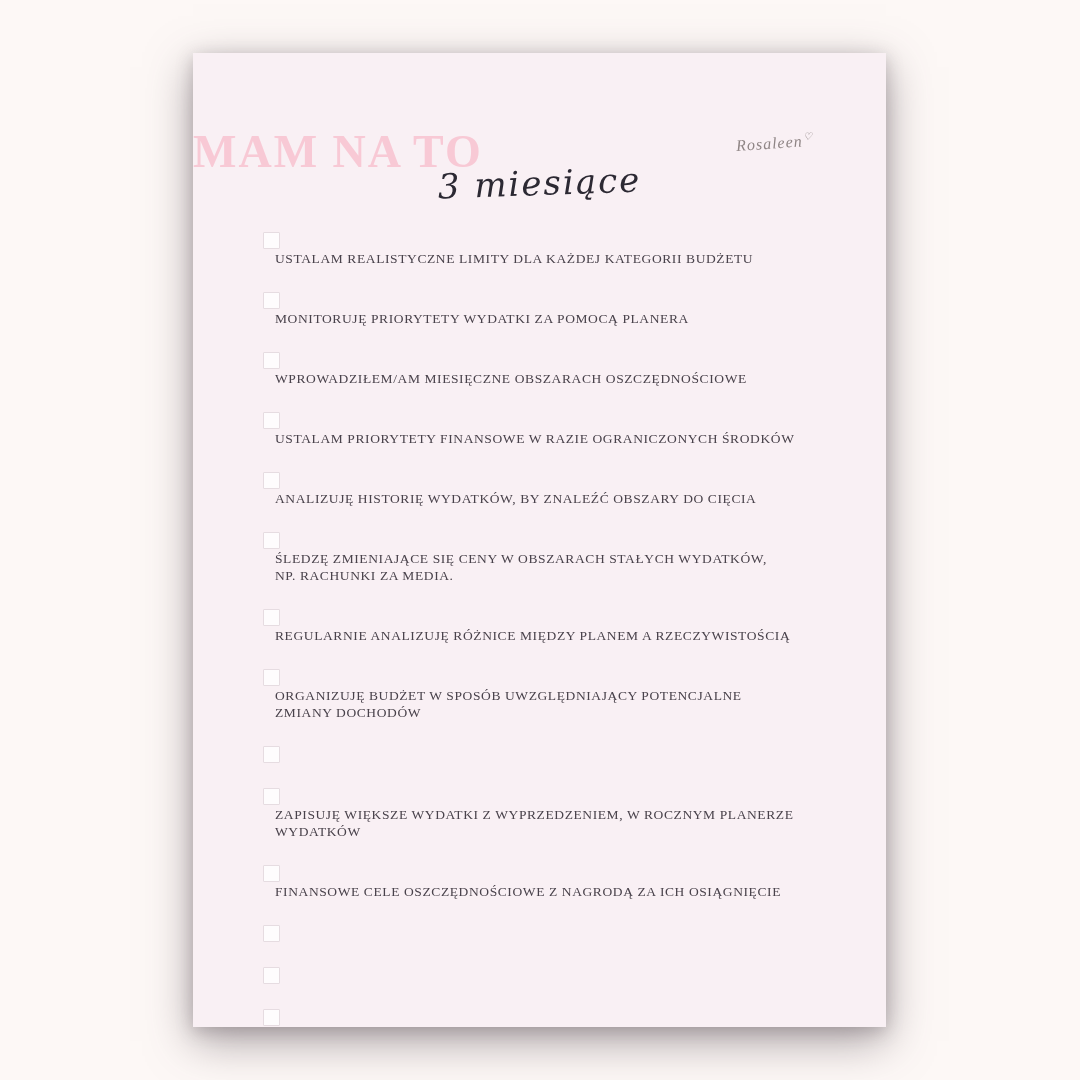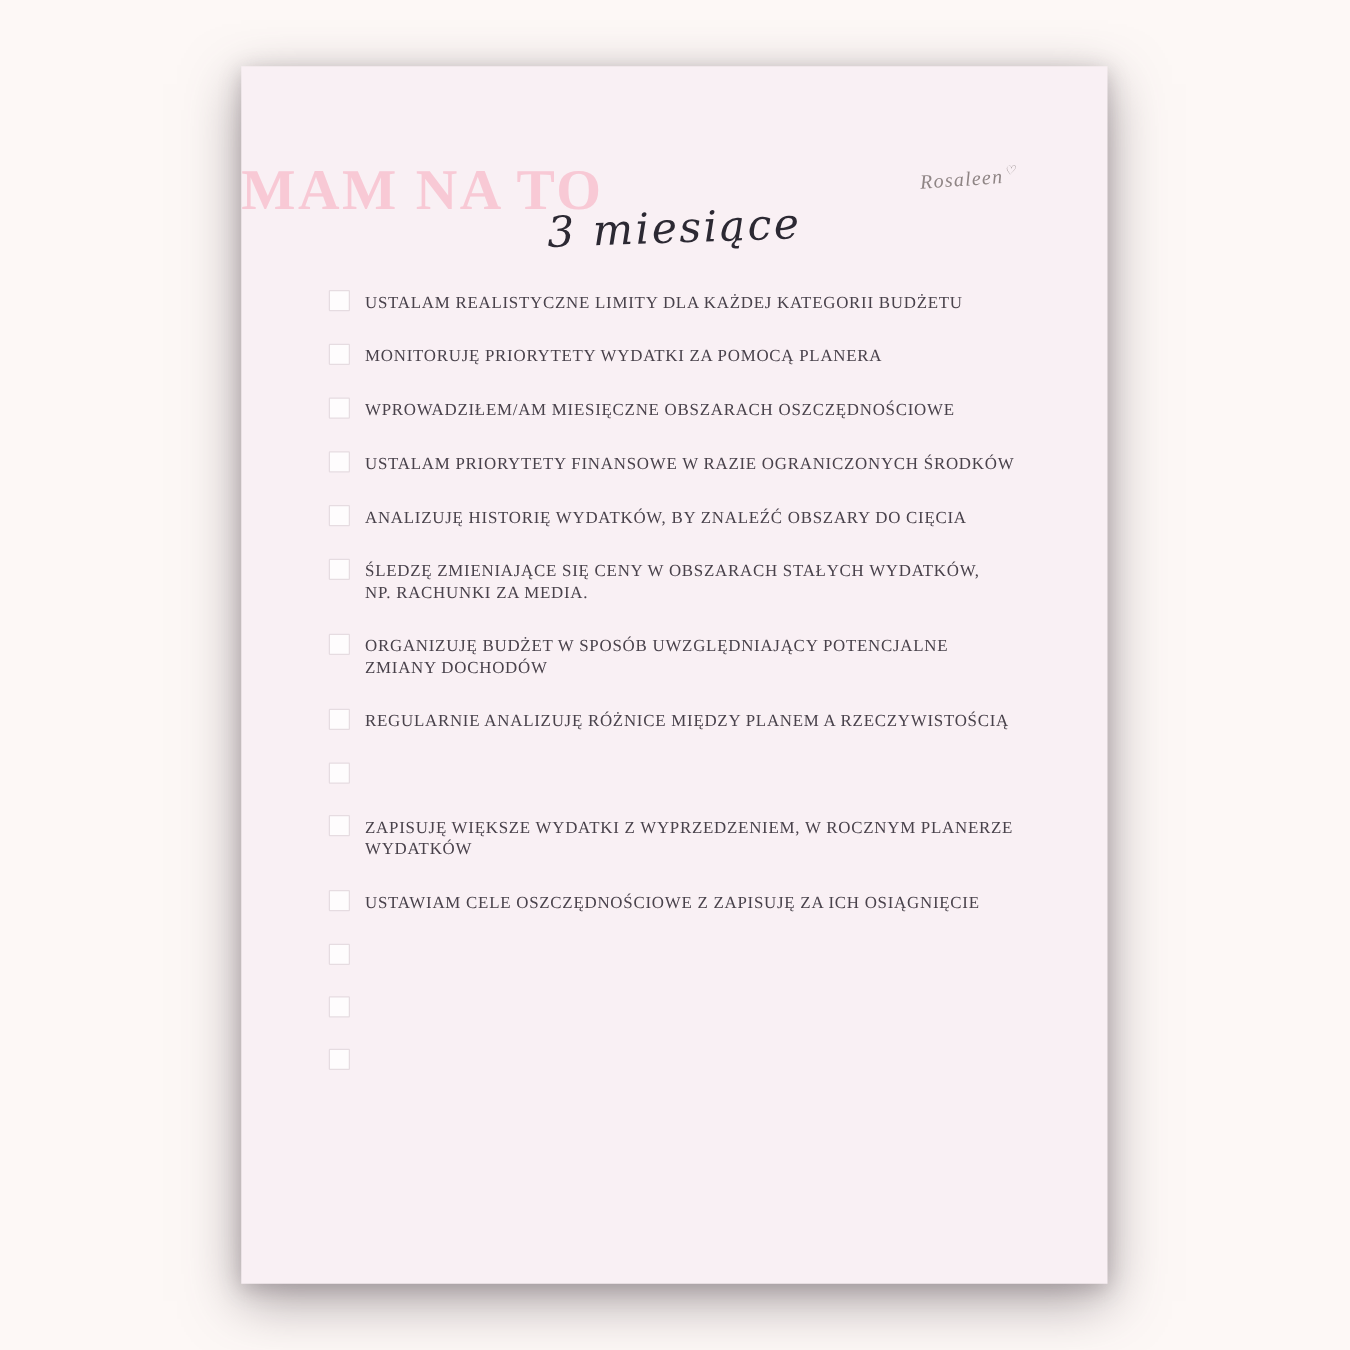--- a/index.html
+++ b/index.html
@@ -65,20 +65,21 @@
   .list {
     position: absolute;
     left: 70px;
     top: 179px;
     width: 560px;
   }
   .row {
     display: flex;
     align-items: flex-start;
     margin-bottom: 25px;
+    flex-direction: column;
   }
   .box {
     flex: 0 0 auto;
     width: 17px;
     height: 17px;
     background: #fefcfd;
     border: 1px solid #e6dce1;
     border-radius: 1px;
     box-sizing: border-box;
     cursor: pointer;
@@ -134,43 +135,43 @@
   </div>
 
   <div class="row">
     <span class="box"></span>
     <span class="label">ŚLEDZĘ ZMIENIAJĄCE SIĘ CENY W OBSZARACH STAŁYCH WYDATKÓW,
 NP. RACHUNKI ZA MEDIA.</span>
   </div>
 
   <div class="row">
     <span class="box"></span>
-    <span class="label">ORGANIZUJĘ BUDŻET W SPOSÓB UWZGLĘDNIAJĄCY POTENCJALNE
-ZMIANY DOCHODÓW</span>
+    <span class="label">REGULARNIE ANALIZUJĘ RÓŻNICE MIĘDZY PLANEM A RZECZYWISTOŚCIĄ</span>
   </div>
 
   <div class="row">
     <span class="box"></span>
-    <span class="label">REGULARNIE ANALIZUJĘ RÓŻNICE MIĘDZY PLANEM A RZECZYWISTOŚCIĄ</span>
+    <span class="label">ORGANIZUJĘ BUDŻET W SPOSÓB UWZGLĘDNIAJĄCY POTENCJALNE
+ZMIANY DOCHODÓW</span>
   </div>
 
   <div class="row">
     <span class="box"></span>
   </div>
 
   <div class="row">
     <span class="box"></span>
     <span class="label">ZAPISUJĘ WIĘKSZE WYDATKI Z WYPRZEDZENIEM, W ROCZNYM PLANERZE
 WYDATKÓW</span>
   </div>
 
 
   <div class="row">
     <span class="box"></span>
-    <span class="label">USTAWIAM CELE OSZCZĘDNOŚCIOWE Z ZAPISUJĘ ZA ICH OSIĄGNIĘCIE</span>
+    <span class="label">FINANSOWE CELE OSZCZĘDNOŚCIOWE Z NAGRODĄ ZA ICH OSIĄGNIĘCIE</span>
   </div>
 
 
   <div class="row">
     <span class="box"></span>
 
   </div>
 
   <div class="row">
     <span class="box"></span>

